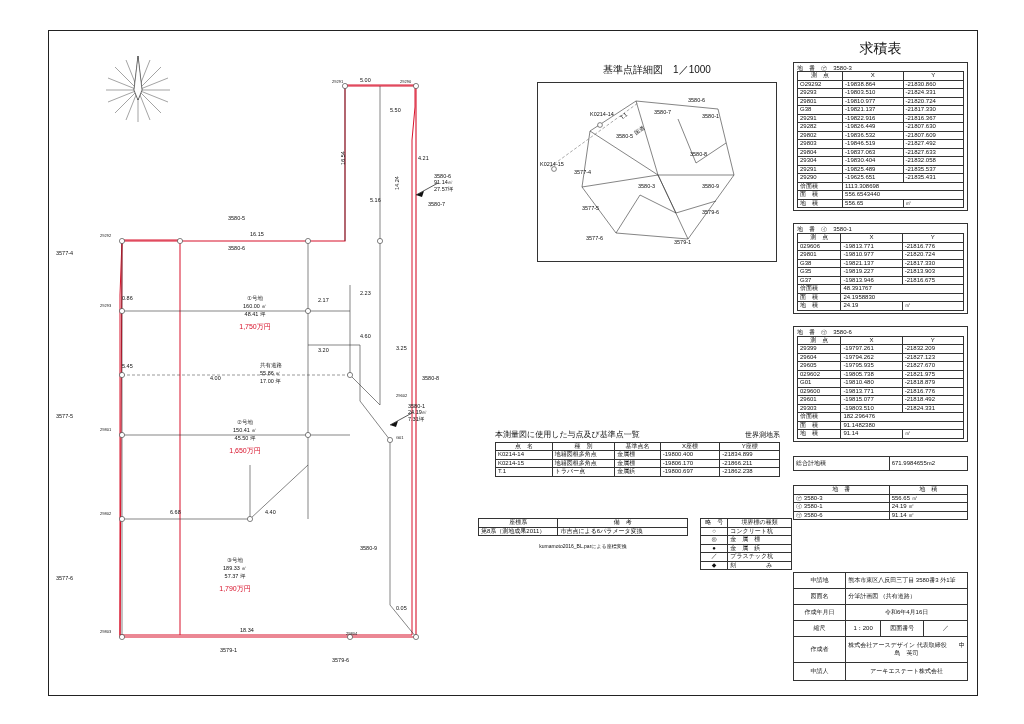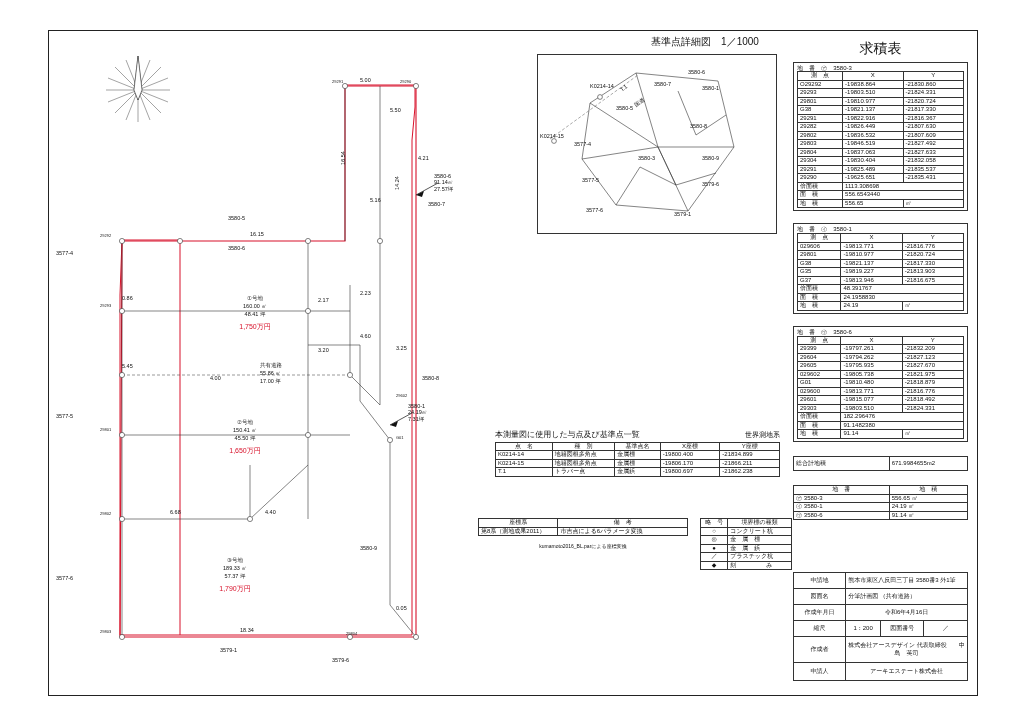--- a/index.html
+++ b/index.html
@@ -171,21 +171,21 @@
     <div class="lbl" style="left:40px;top:382px;font-size:4px;"><span>29801</span></div>
     <div class="lbl" style="left:40px;top:466px;font-size:4px;"><span>29802</span></div>
     <div class="lbl" style="left:40px;top:584px;font-size:4px;"><span>29803</span></div>
     <div class="lbl" style="left:286px;top:586px;font-size:4px;"><span>29804</span></div>
     <div class="lbl" style="left:340px;top:34px;font-size:4px;"><span>29290</span></div>
     <div class="lbl" style="left:272px;top:34px;font-size:4px;"><span>29291</span></div>
     <div class="lbl" style="left:336px;top:300px;font-size:4px;top:348px;"><span>29602</span></div>
     <div class="lbl" style="left:336px;top:390px;font-size:4px;"><span>G01</span></div>
   </div>
 
-  <div class="abs" style="left:537px;top:36px;width:244px;height:200px;padding-left:48px;">
+  <div class="abs" style="left:537px;top:64px;width:244px;height:200px;">
     <div class="t10 ctr" style="width:240px;">基準点詳細図　1／1000</div>
     <div class="box abs" style="left:0;top:18px;width:238px;height:178px;">
       <svg width="238" height="178" viewBox="0 0 238 178">
         <g stroke="#333" fill="none" stroke-width="0.6">
           <path d="M52 48 L98 18 L180 26 L196 92 L150 156 L78 150 L44 104 Z"></path>
           <line x1="98" y1="18" x2="120" y2="92"></line>
           <line x1="120" y1="92" x2="150" y2="156"></line>
           <line x1="52" y1="48" x2="120" y2="92"></line>
           <line x1="44" y1="104" x2="120" y2="92"></line>
           <line x1="120" y1="92" x2="196" y2="92"></line>

